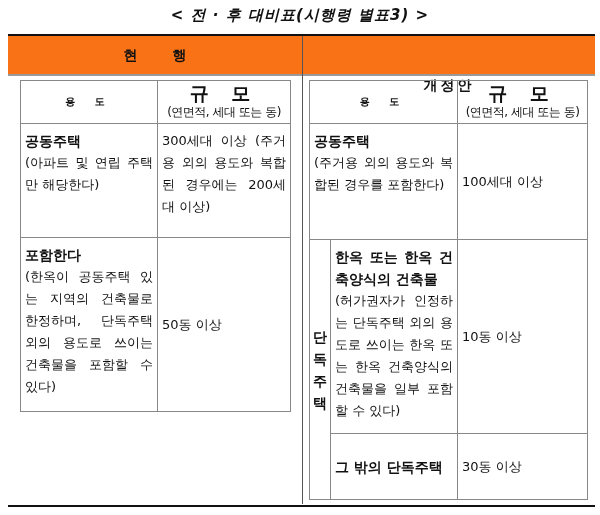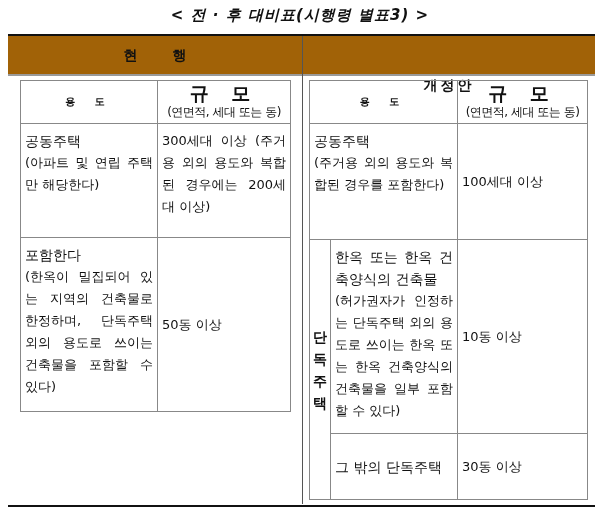--- a/index.html
+++ b/index.html
@@ -1,38 +1,38 @@
 <!DOCTYPE html>
 <html><head>
 <meta charset="utf-8">
 <style>
   html, body { margin:0; padding:0; background:#ffffff; }
   body { width:600px; height:515px; position:relative; overflow:hidden;
          font-family:"DejaVu Sans", "Liberation Sans", sans-serif; color:#111; }
   .title { position:absolute; left:0; top:6px; width:600px; text-align:center;
            font-size:15px; font-weight:bold; letter-spacing:1px;font-style:italic; }
   .top-rule { position:absolute; left:8px; top:34px; width:587px; height:2px; background:#111; }
-  .header-band { position:absolute; left:8px; top:36px; width:587px; height:38px; background:#a16207;
+  .header-band { position:absolute; left:8px; top:36px; width:587px; height:38px; background:#f97316;
                  border-bottom:2px solid #9a9a9a; }
   .band-label { position:absolute; top:0; height:38px; line-height:38px; text-align:center;
                 font-size:14px; font-weight:bold; }
   .band-left { left:0; width:294px; word-spacing:30px; }
   .band-right { left:295px; width:292px; letter-spacing:3px;margin-top:30px; }
   .mid-rule { position:absolute; left:302px; top:36px; width:1px; height:468px; background:#555; }
   .bottom-rule { position:absolute; left:8px; top:505px; width:587px; height:2px; background:#111; }
 
   table.inner { position:absolute; border-collapse:collapse; font-size:13px; }
   table.inner td { border:1px solid #888; vertical-align:middle; padding:2px 4px; line-height:22px; }
   .left-tbl { left:20px; top:80px; width:271px; }
   .right-tbl { left:309px; top:80px; width:279px; }
   td.hdr-use { text-align:center; font-weight:bold; font-size:10px; letter-spacing:8px; }
   td.hdr-scale { text-align:center; }
   .hdr-scale-main { font-weight:bold; font-size:19px; letter-spacing:8px; display:block; line-height:20px; }
   .hdr-scale-sub { font-size:12px; display:block; line-height:18px; letter-spacing:-0.5px; }
-  .bold { font-weight:normal; font-size:14px; }
+  .bold { font-weight:bold; font-size:14px; }
   .just { text-align:justify; }
   .vert { width:12px; padding:0 3px !important; text-align:center; font-weight:bold; font-size:14px; line-height:20px; }
   .vert span { display:block; }
 </style>
 </head>
 <body>
 
 <div class="title">&lt; 전 · 후 대비표(시행령 별표3) &gt;</div>
 
 <div class="top-rule"></div>
@@ -54,21 +54,21 @@
   <tr style="height:114px;">
     <td style="vertical-align:top;padding-top:6px;">
       <div class="bold">공동주택</div>
       <div class="just">(아파트 및 연립 주택만 해당한다)</div>
     </td>
     <td class="just" style="vertical-align:top;padding-top:6px;">300세대 이상 (주거용 외의 용도와 복합된 경우에는 200세대 이상)</td>
   </tr>
   <tr style="height:174px;">
     <td style="vertical-align:top;padding-top:6px;">
       <div class="bold">포함한다</div>
-      <div class="just">(한옥이 밀집되어 있는 지역의 건축물로 한정하며, 단독주택 외의 용도로 쓰이는 건축물을 포함할 수 있다)</div>
+      <div class="just">(한옥이 공동주택 있는 지역의 건축물로 한정하며, 단독주택 외의 용도로 쓰이는 건축물을 포함할 수 있다)</div>
     </td>
     <td>50동 이상</td>
   </tr>
 </tbody>
   </table>
 
 <table class="inner right-tbl">
   <tbody>
       <tr style="height:42px;">
     <td class="hdr-use" colspan="2" style="width:138px;">용 도</td>

